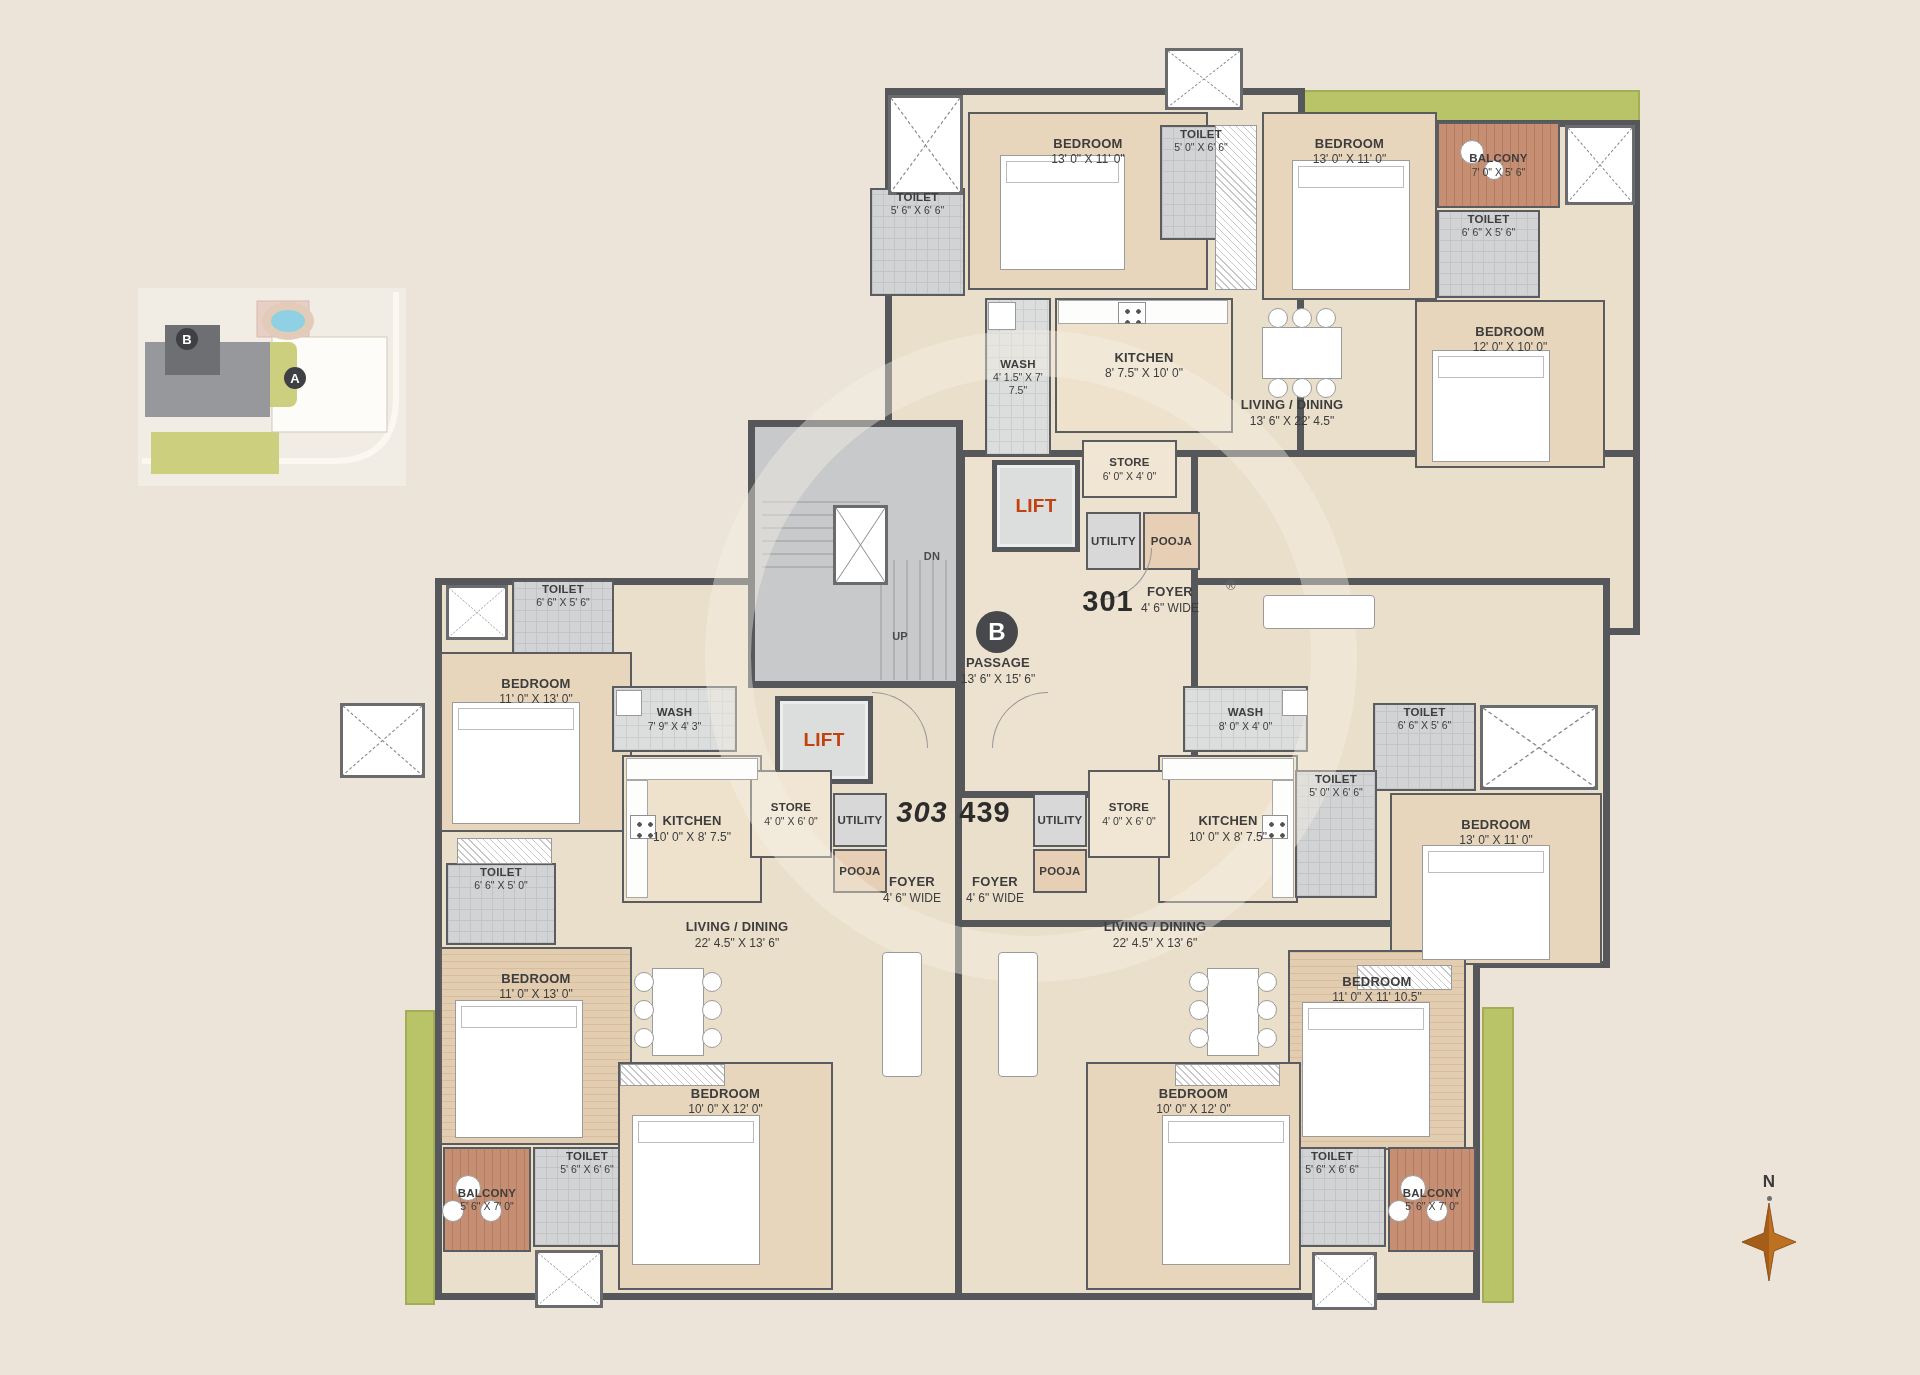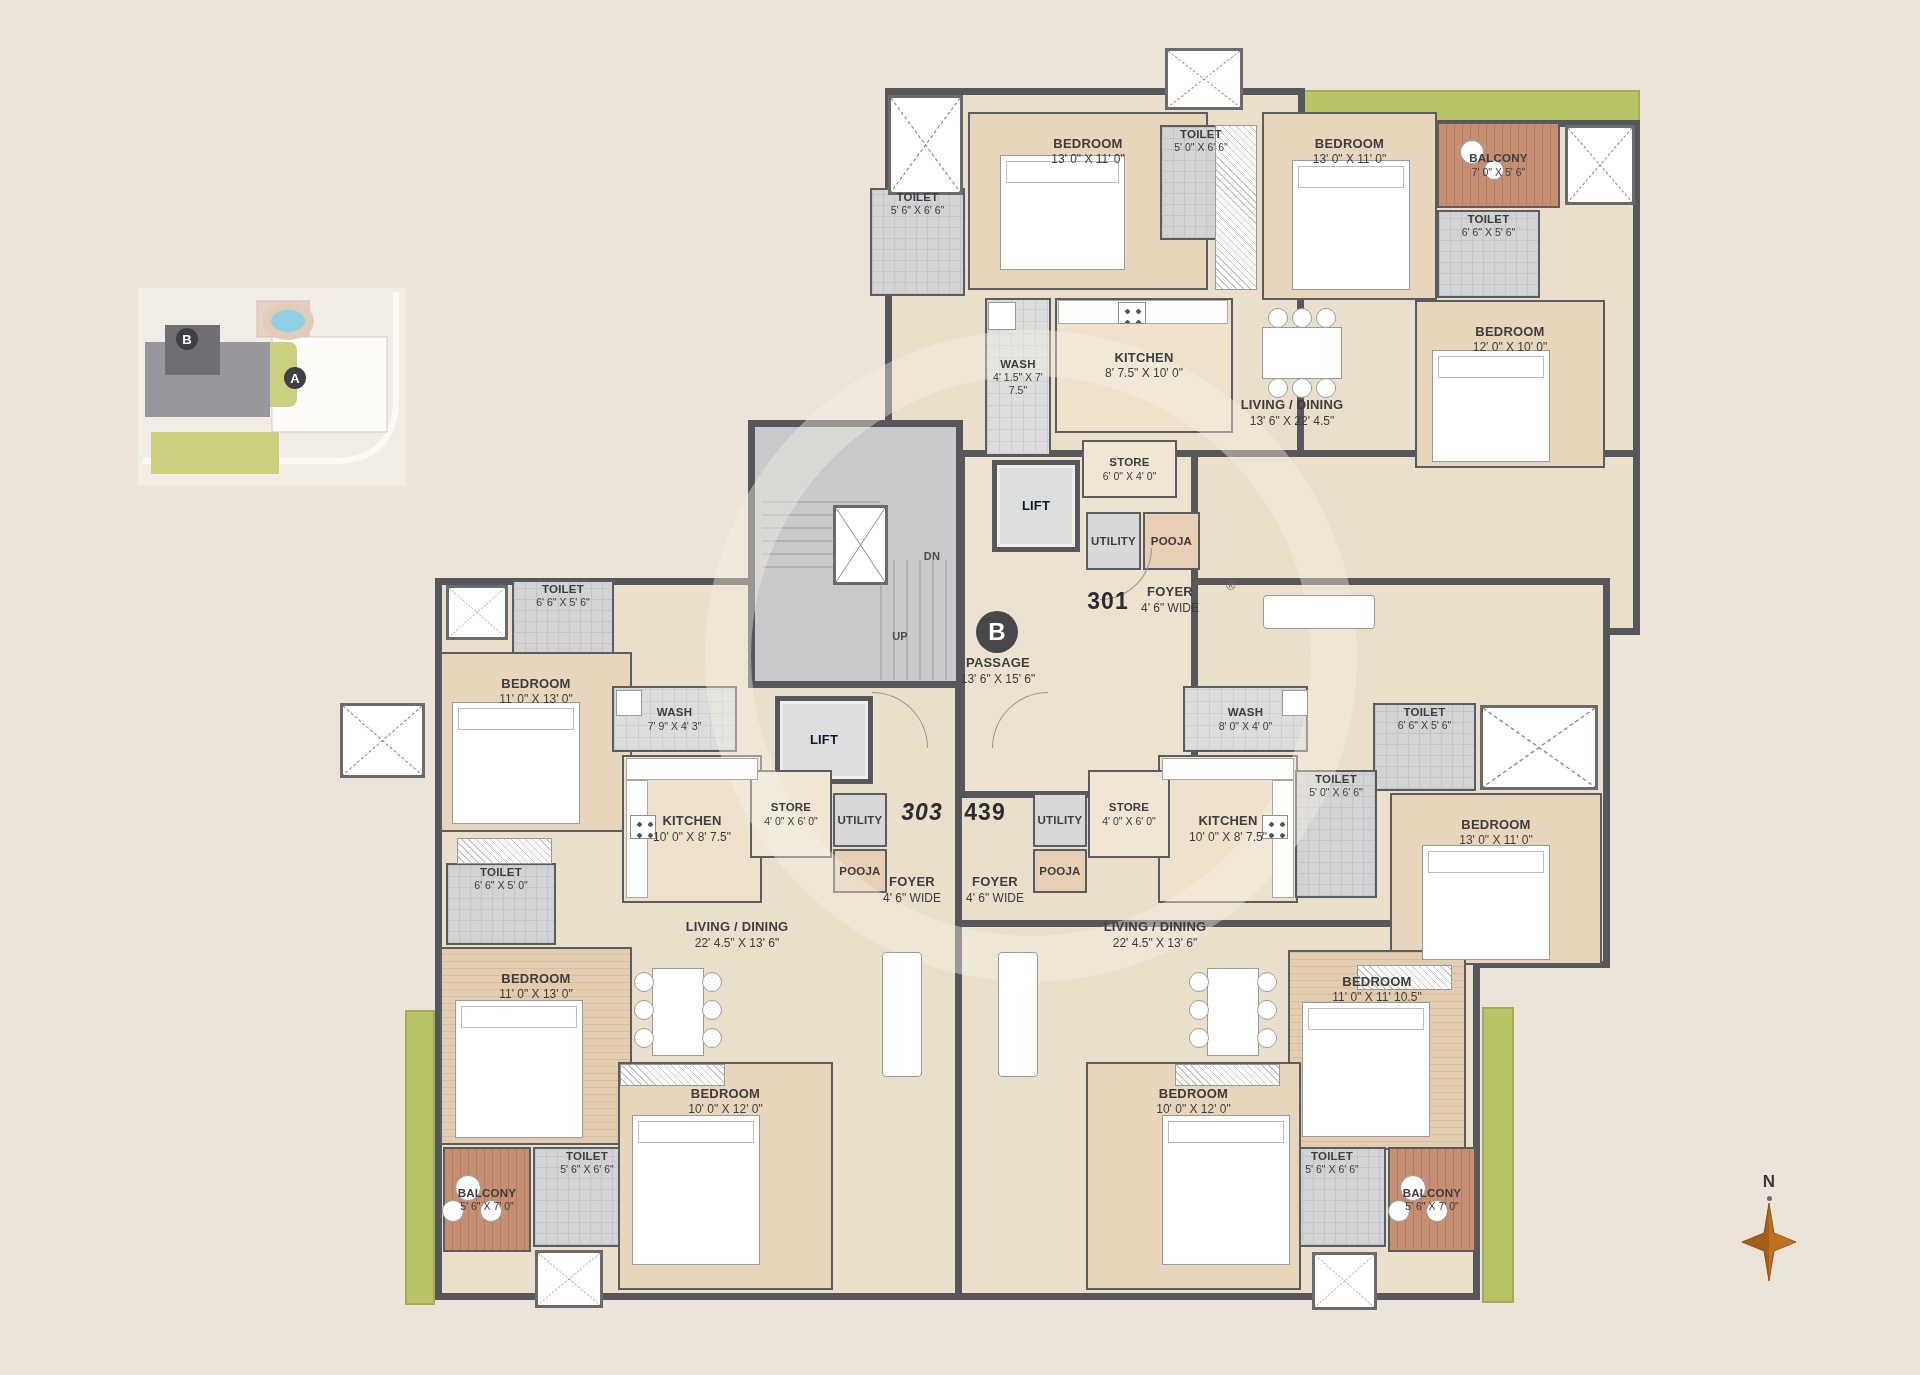--- a/index.html
+++ b/index.html
@@ -33,24 +33,24 @@
   
   .rlabel{position:absolute;display:flex;flex-direction:column;align-items:center;justify-content:center;
           text-align:center;color:#3d3d3d;pointer-events:none;box-sizing:border-box;line-height:1.25;}
   .rname{font-size:13px;font-weight:700;letter-spacing:.2px;}
   .rdims{font-size:12px;font-weight:500;}
   .t-toilet,.t-bedroom,.t-bedroom-wood{justify-content:flex-start;}
   .t-toilet{padding-top:2px;}
   .t-bedroom,.t-bedroom-wood{padding-top:24px;}
   .t-toilet .rname,.t-wash .rname,.t-store .rname,.t-utility .rname,.t-pooja .rname,.t-balcony .rname{font-size:11.5px;}
   .t-toilet .rdims,.t-wash .rdims,.t-store .rdims,.t-balcony .rdims{font-size:10.5px;}
-  .t-lift .rname{font-size:13px;font-weight:600;color:#0f172a;}
+  .t-lift .rname{font-size:19px;font-weight:600;color:#c2410c;}
   .t-label .rname{font-size:13px;}
   .t-tiny .rname{font-size:11px;font-weight:600;color:#4a4a4a;}
-  .unitnum{position:absolute;transform:translate(-50%,-50%);font-size:23px;font-weight:700;color:#2c2c2c;letter-spacing:1px;}
+  .unitnum{position:absolute;transform:translate(-50%,-50%);font-size:29px;font-weight:700;color:#2c2c2c;letter-spacing:1px;}
   .bcircle{position:absolute;transform:translate(-50%,-50%);width:42px;height:42px;border-radius:50%;
            background:#47484b;color:#fff;font-size:24px;font-weight:700;display:flex;align-items:center;justify-content:center;}
   
   .xbox{position:absolute;background:#fff;border:3px solid #6a6b6e;box-sizing:border-box;}
   .xbox svg{width:100%;height:100%;display:block;}
   .furn{position:absolute;background:#fff;border:1.5px solid #9b9b9b;box-sizing:border-box;}
   .bed::before{content:"";position:absolute;left:5px;right:5px;top:5px;height:20px;border:1px solid #bdbdbd;}
   .chair{position:absolute;background:#fff;border:1.5px solid #9b9b9b;border-radius:50%;box-sizing:border-box;}
   .hatch{position:absolute;background:repeating-linear-gradient(45deg,#ffffff 0 4px,#c7c7c8 4px 5px);
          border:1.5px solid #9a9a9b;box-sizing:border-box;}

